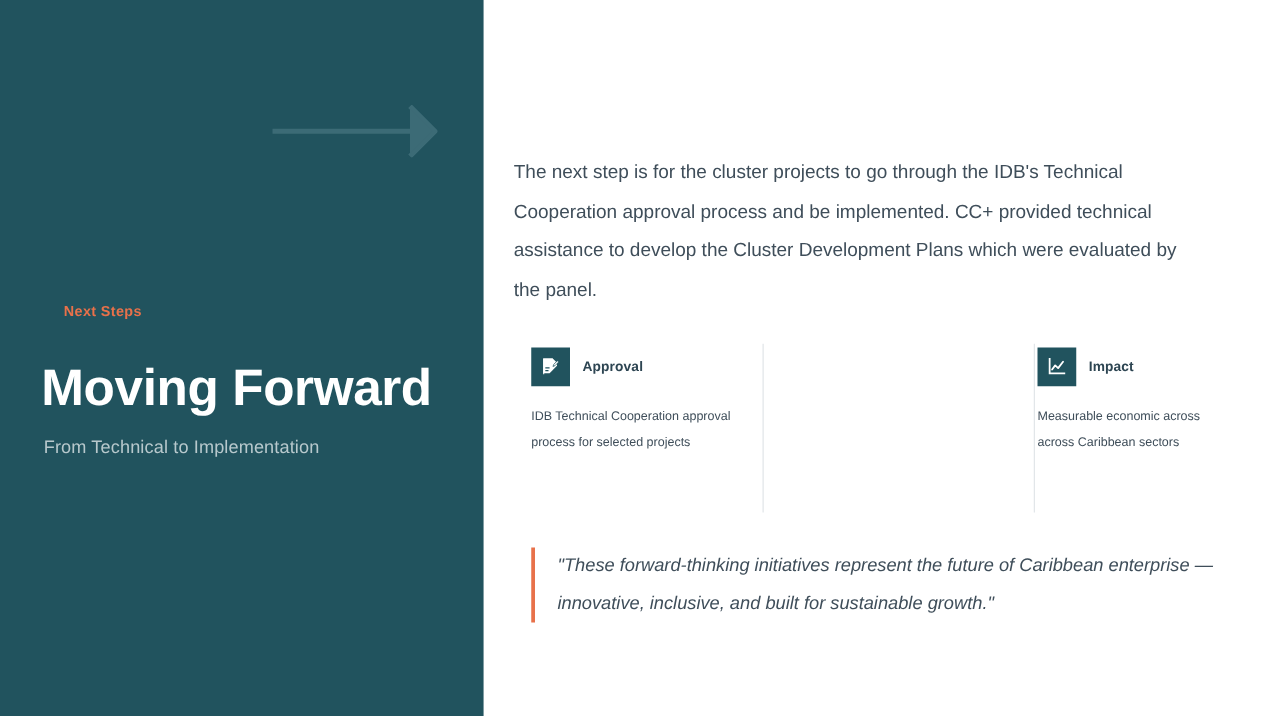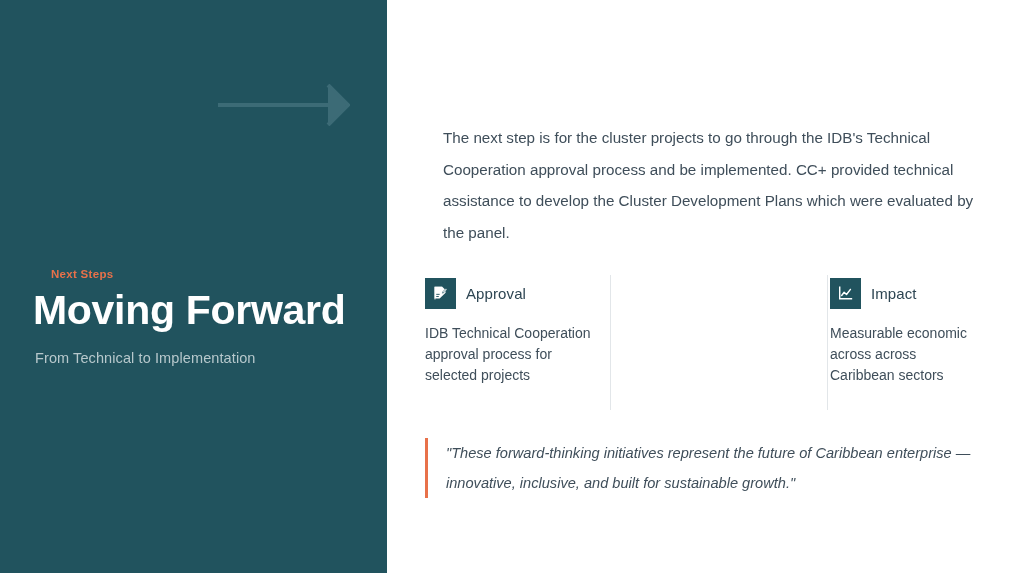--- a/index.html
+++ b/index.html
@@ -33,21 +33,21 @@
   .arrow-wrap {
     position: absolute;
     left: 216px;
     top: 84px;
     width: 134px;
     height: 42px;
   }
   .eyebrow {
     position: absolute;
     left: 35px;
-    top: 268px;
+    top: 244px;
     font-size: 11.5px;
     font-weight: bold;
     color: #E8714A;
     letter-spacing: 0.3px;
     padding-left: 16px;
   }
   .headline {
     position: absolute;
     left: 33px;
     top: 290px;
@@ -69,21 +69,21 @@
 
   
   .right-panel {
     position: relative;
     flex: 1 1 auto;
     height: 573px;
     background: #ffffff;
   }
   .lead-paragraph {
     position: absolute;
-    left: 56px;
+    left: 24px;
     top: 122px;
     width: 552px;
     font-size: 15.2px;
     line-height: 31.5px;
     color: #3F4E5A;
     margin: 0;
   }
 
   
   .features {
@@ -121,29 +121,29 @@
   .feature-icon {
     width: 31px;
     height: 31px;
     background: #21535E;
     flex: 0 0 31px;
     display: flex;
     align-items: center;
     justify-content: center;
   }
   .feature-title {
-    font-size: 15px;
-    font-weight: normal;
+    font-size: 11px;
+    font-weight: bold;
     color: #2D4552;
     letter-spacing: 0.1px;
     white-space: nowrap;
   }
   .feature-body {
     margin: 14px 0 0 0;
-    font-size: 14px;
+    font-size: 10px;
     line-height: 21px;
     color: #3F4E5A;
   }
 
   
   .quote {
     position: absolute;
     left: 38px;
     top: 438px;
     width: 560px;

